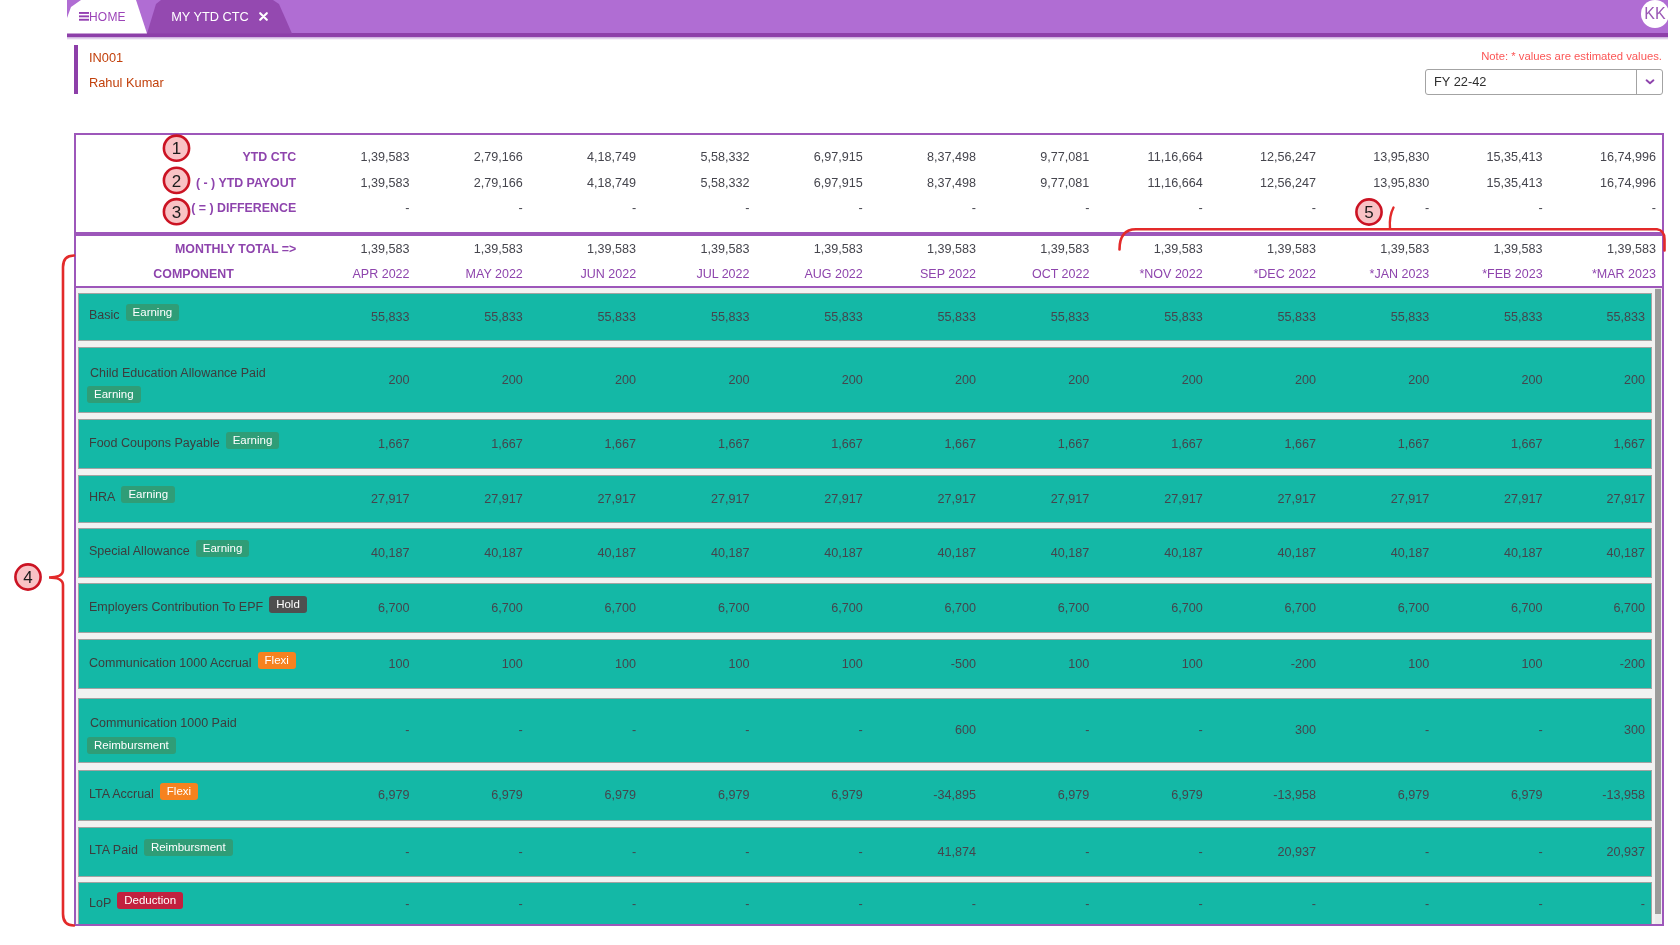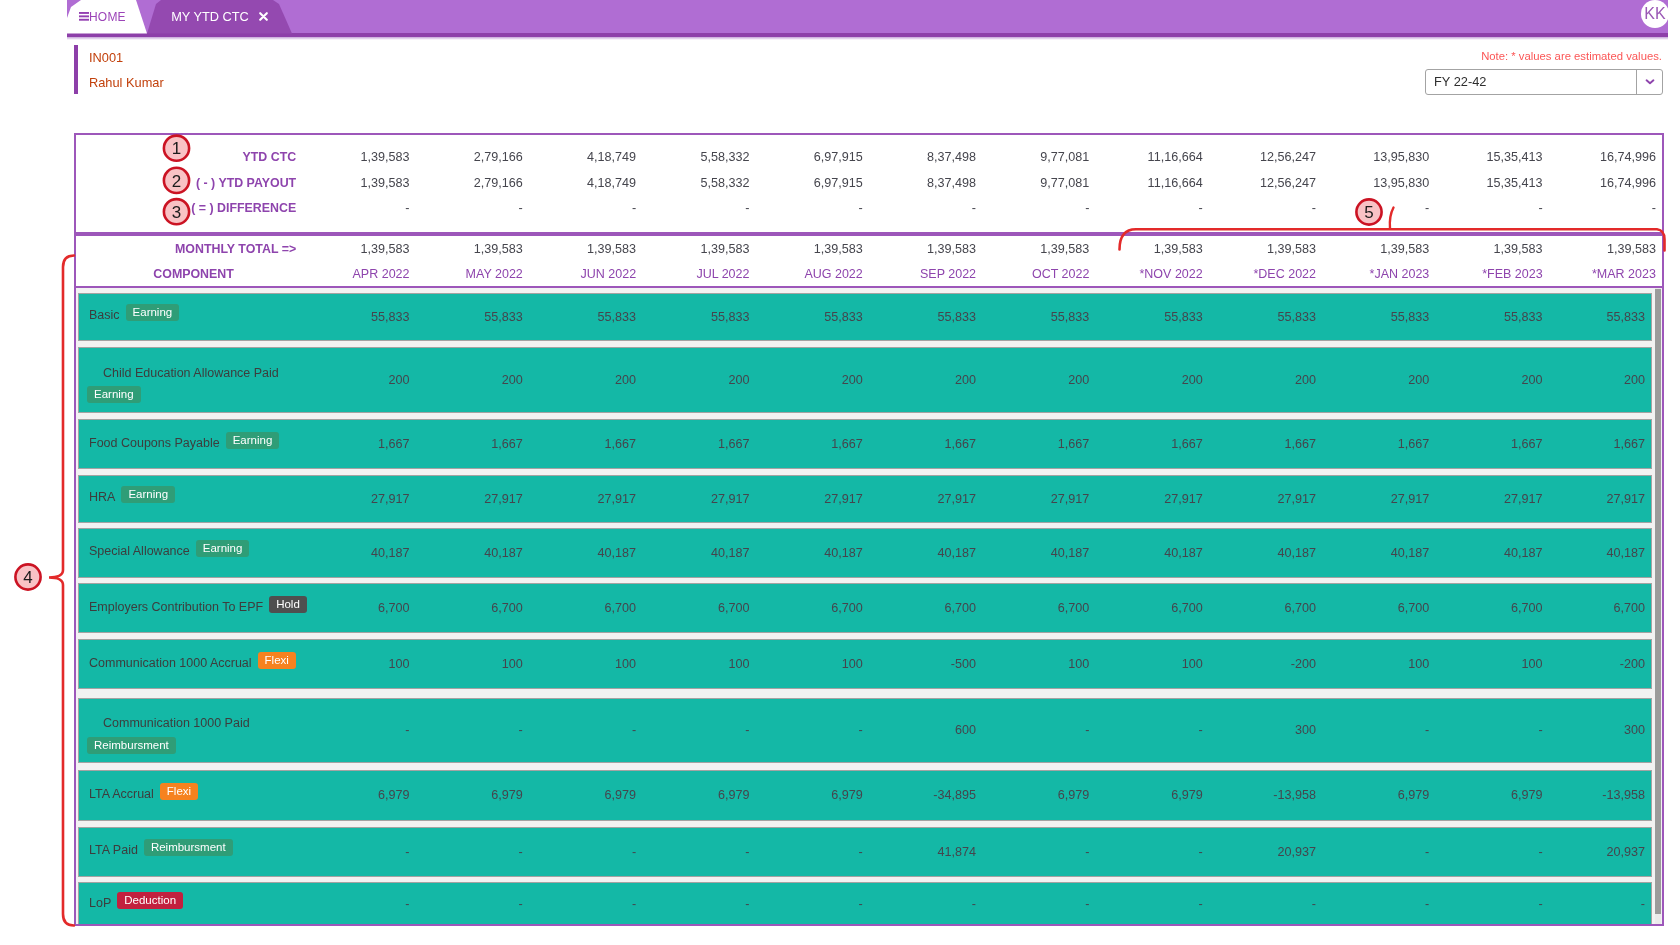--- a/index.html
+++ b/index.html
@@ -41,21 +41,21 @@
 .complbl{text-align:center;padding-left:15px}
 
 .tbody{left:74px;top:287.5px;width:1589.5px;height:638.5px;background:#f2f2f2;
   border:2px solid #9d57ba;border-top:none}
 .bline{left:74px;top:924px;width:1589.5px;height:2px;background:#9d57ba;z-index:5}
 .card{position:absolute;left:2px;width:1573.5px;background:#14b8a6;border:1px solid #a3a3a3;
   display:flex;align-items:center}
 .card .name{color:#3d3d3d;font-size:12.5px;position:relative;top:-1.5px}
 .cc1{width:222.7px;padding-left:10px;display:flex;align-items:center;white-space:nowrap}
 .cc1.two{display:block;padding-left:8px;padding-top:8px}
-.cc1.two .name{margin-left:16px}
+.cc1.two .name{margin-left:3px}
 .cclast{flex:1;text-align:right;padding-right:5.5px}
 .badge{display:inline-block;color:#fff;font-size:11.5px;padding:2px 7px 3px;border-radius:3px;margin-left:6px;position:relative;top:-4px}
 .badge.nb{margin-left:0;margin-top:4px;top:0}
 .bg{background:#2f9d77}
 .bh{background:#4f4f4f}
 .bf{background:#f6821f}
 .bd{background:#c2203e}
 .track{position:absolute;right:1px;top:0;width:6px;height:636.5px;background:#ebebeb}
 .thumb{position:absolute;right:1px;top:1.5px;width:6px;height:624.5px;background:#9b9b9b}
 

